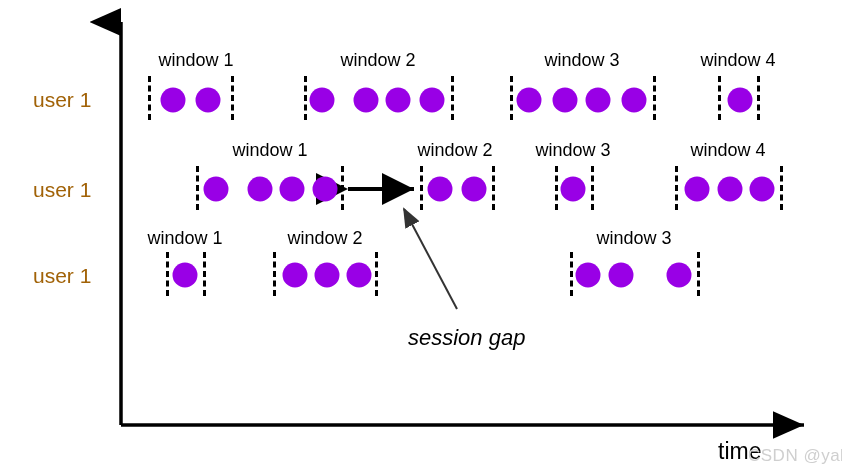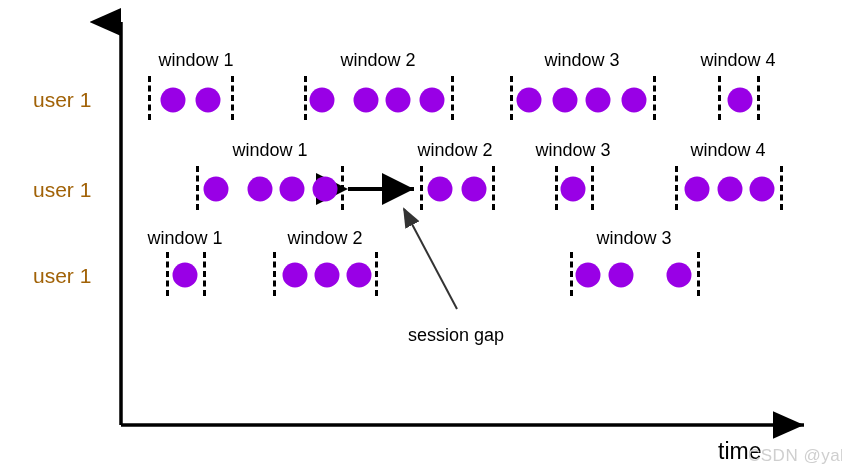--- a/index.html
+++ b/index.html
@@ -52,23 +52,24 @@
     transform: translate(-50%, -50%);
   }
   .time-label {
     position: absolute;
     font-size: 23px;
     color: #000000;
     white-space: nowrap;
   }
   .gap-label {
     position: absolute;
-    font-size: 18px;
+    font-size: 22px;
     color: #000000;
     white-space: nowrap;
+    font-style: italic;
   }
   .watermark {
     position: absolute;
     font-size: 17px;
     color: #cfcfcf;
     white-space: nowrap;
     letter-spacing: 0.5px;
   }
 </style>
 </head>

